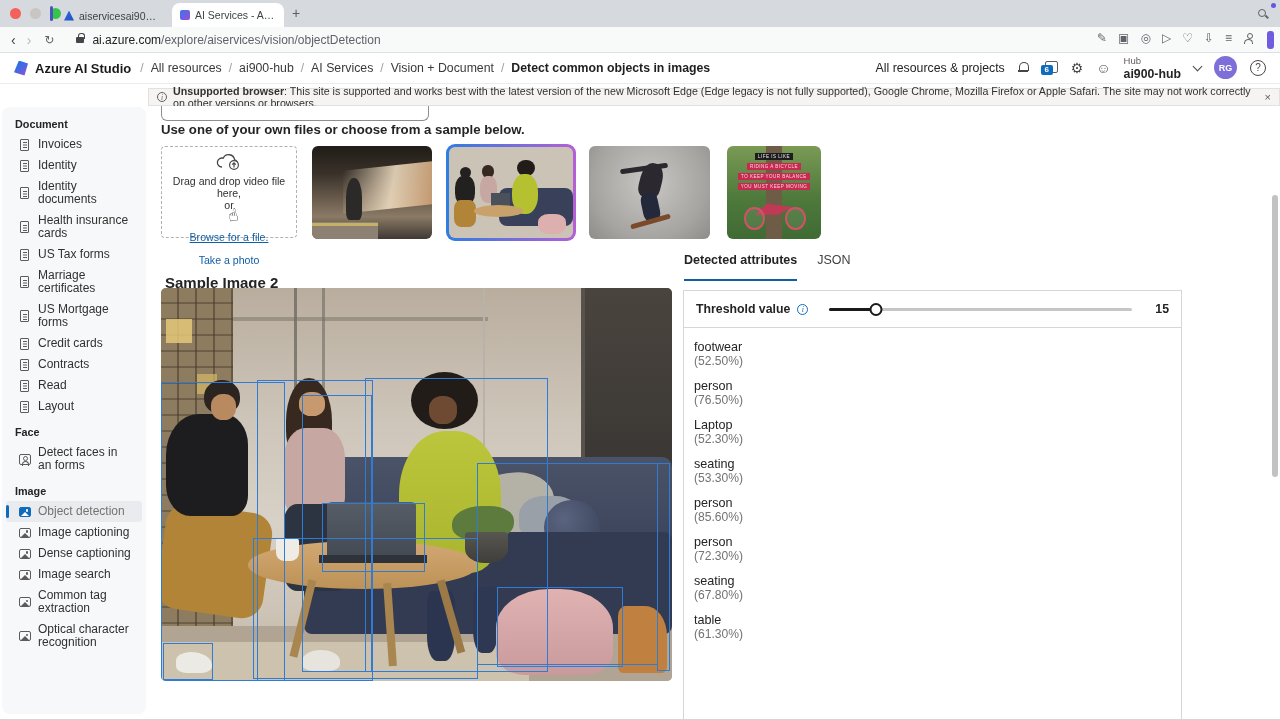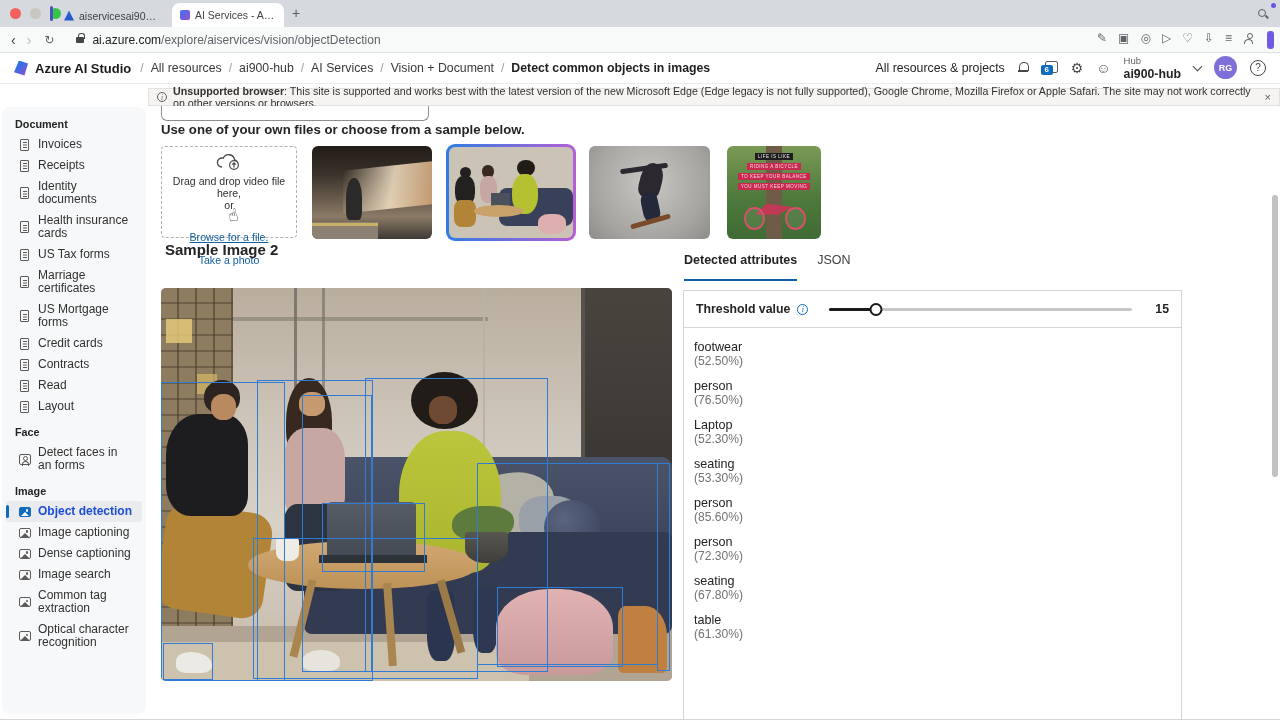--- a/index.html
+++ b/index.html
@@ -60,21 +60,21 @@
   .help{width:16px;height:16px;border:1.2px solid #484644;border-radius:50%;font-size:10px;color:#484644;display:flex;align-items:center;justify-content:center}
   
   .banner{position:absolute;left:148px;top:88px;width:1132px;height:18px;background:#f5f4f2;border:1px solid #e3e1df;display:flex;align-items:center;font-size:10.7px;color:#323130;padding:0 8px}
   .info-ic{flex:none;width:10px;height:10px;border:1px solid #616161;border-radius:50%;font-size:7.5px;font-style:italic;font-family:"Liberation Serif",serif;display:flex;align-items:center;justify-content:center;margin-right:6px;color:#616161}
   .banner b{margin-right:0}
   .banner-close{margin-left:auto;font-size:11px;color:#605e5c}
   
   .sidebar{position:absolute;left:2px;top:107px;width:144px;height:607px;background:#f6f8fa;border-radius:8px;padding-top:2px;overflow:hidden}
   .side-title{padding:9px 0 4px 13px;font-size:10.8px;font-weight:700;color:#242424}
   .side-item{position:relative;display:flex;align-items:center;gap:6px;padding:4px 4px 4px 11px;margin:0 4px;font-size:12px;color:#323130;border-radius:3px;line-height:13px}
-  .side-item.selected{background:#e9ebee;font-weight:700;color:#1d4ed8}
+  .side-item.selected{background:#e9ebee;font-weight:400;color:#737373}
   .side-item.selected::before{content:"";position:absolute;left:0;top:4px;bottom:4px;width:3px;border-radius:2px;background:#0f6cbd}
   .side-ic{width:15px;flex:none;display:flex;justify-content:center}
   .side-label{max-width:96px}
   .icon-doc{width:9px;height:12px;border:1px solid #5d5b59;border-radius:1px;position:relative}
   .icon-doc::before{content:"";position:absolute;left:1.5px;top:2.5px;width:4.5px;height:1px;background:#5d5b59;box-shadow:0 2.5px 0 #5d5b59,0 5px 0 #5d5b59}
   .icon-img{width:12px;height:10px;border:1px solid #5d5b59;border-radius:2px;position:relative}
   .icon-img::before{content:"";position:absolute;right:1.5px;top:1.5px;width:2.5px;height:2.5px;border-radius:50%;background:#5d5b59}
   .icon-img::after{content:"";position:absolute;left:1px;bottom:0;border-left:4px solid transparent;border-right:4px solid transparent;border-bottom:4px solid #5d5b59}
   .side-item.selected .icon-img{background:#0f6cbd;border-color:#0f6cbd}
   .side-item.selected .icon-img::before{background:#fff}
@@ -119,21 +119,21 @@
   .t3-legs{left:44%;top:50%;width:14%;height:30%;background:#23293a;border-radius:30%;transform:rotate(-12deg)}
   .t3-board{left:34%;top:78%;width:34%;height:5%;background:#7a4a2a;border-radius:4px;transform:rotate(-16deg)}
   .t4{left:727px;width:94px;background:linear-gradient(180deg,#7a9a55,#4f7a3c 55%,#3f6b34)}
   .t4-trunk{left:42%;top:0;width:16%;height:100%;background:#6e5c46}
   .t4-wheel{top:66%;width:22%;height:24%;border:2px solid #d84f6a;border-radius:50%;background:rgba(255,255,255,.08)}
   .t4-w1{left:18%}.t4-w2{left:62%}
   .t4-frame{left:30%;top:62%;width:40%;height:12%;background:#c03a55;clip-path:polygon(0 100%,30% 0,100% 30%,60% 100%)}
   .bike-text{position:absolute;left:6%;top:8%;width:88%;display:flex;flex-direction:column;gap:3px;align-items:center}
   .bike-strip{background:#c92950;color:#f5d9e0;font-size:4.5px;line-height:7px;padding:0 3px;letter-spacing:.5px;white-space:nowrap}
   .bike-strip:first-child{background:#1d1d1d;color:#eee}
-  .sample-heading{position:absolute;left:165px;top:241px;font-size:15px;font-weight:700;color:#242424}
+  .sample-heading{position:absolute;left:165px;top:274px;font-size:15px;font-weight:700;color:#242424}
   
   .photo{position:absolute;left:161px;top:288px;width:511px;height:393px;border-radius:5px;overflow:hidden;background:#cec6ba}
   .ph{position:absolute}
   .ph-wall{inset:0;background:linear-gradient(180deg,#b9ad9e 0%,#cec6ba 35%,#d8d1c7 60%,#c4b8a8 100%)}
   .ph-window{left:0;top:0;width:14%;height:100%;background:repeating-linear-gradient(90deg,transparent 0 16px,rgba(70,58,40,.55) 16px 18px),repeating-linear-gradient(180deg,#8d7c60 0 14px,#6e5f48 14px 16px)}
   .ph-light1{left:1%;top:8%;width:5%;height:6%;background:#e3c878;opacity:.85}
   .ph-light2{left:7%;top:22%;width:4%;height:5%;background:#d6b96a;opacity:.7}
   .ph-mull1{left:26%;top:0;width:.6%;height:58%;background:#6f6a61;opacity:.8}
   .ph-mull2{left:31.5%;top:0;width:.5%;height:50%;background:#6f6a61;opacity:.6}
   .ph-beam{left:14%;top:7.5%;width:50%;height:1%;background:#8a8478;opacity:.7}
@@ -282,21 +282,21 @@
     <div class="side-item">
       <span class="side-ic">
         <span class="icon-doc"></span>
       </span>
       <span class="side-label">Invoices</span>
     </div>
     <div class="side-item">
       <span class="side-ic">
         <span class="icon-doc"></span>
       </span>
-      <span class="side-label">Receipts</span>
+      <span class="side-label">Identity</span>
     </div>
     <div class="side-item">
       <span class="side-ic">
         <span class="icon-doc"></span>
       </span>
       <span class="side-label">Identity documents</span>
     </div>
     <div class="side-item">
       <span class="side-ic">
         <span class="icon-doc"></span>

